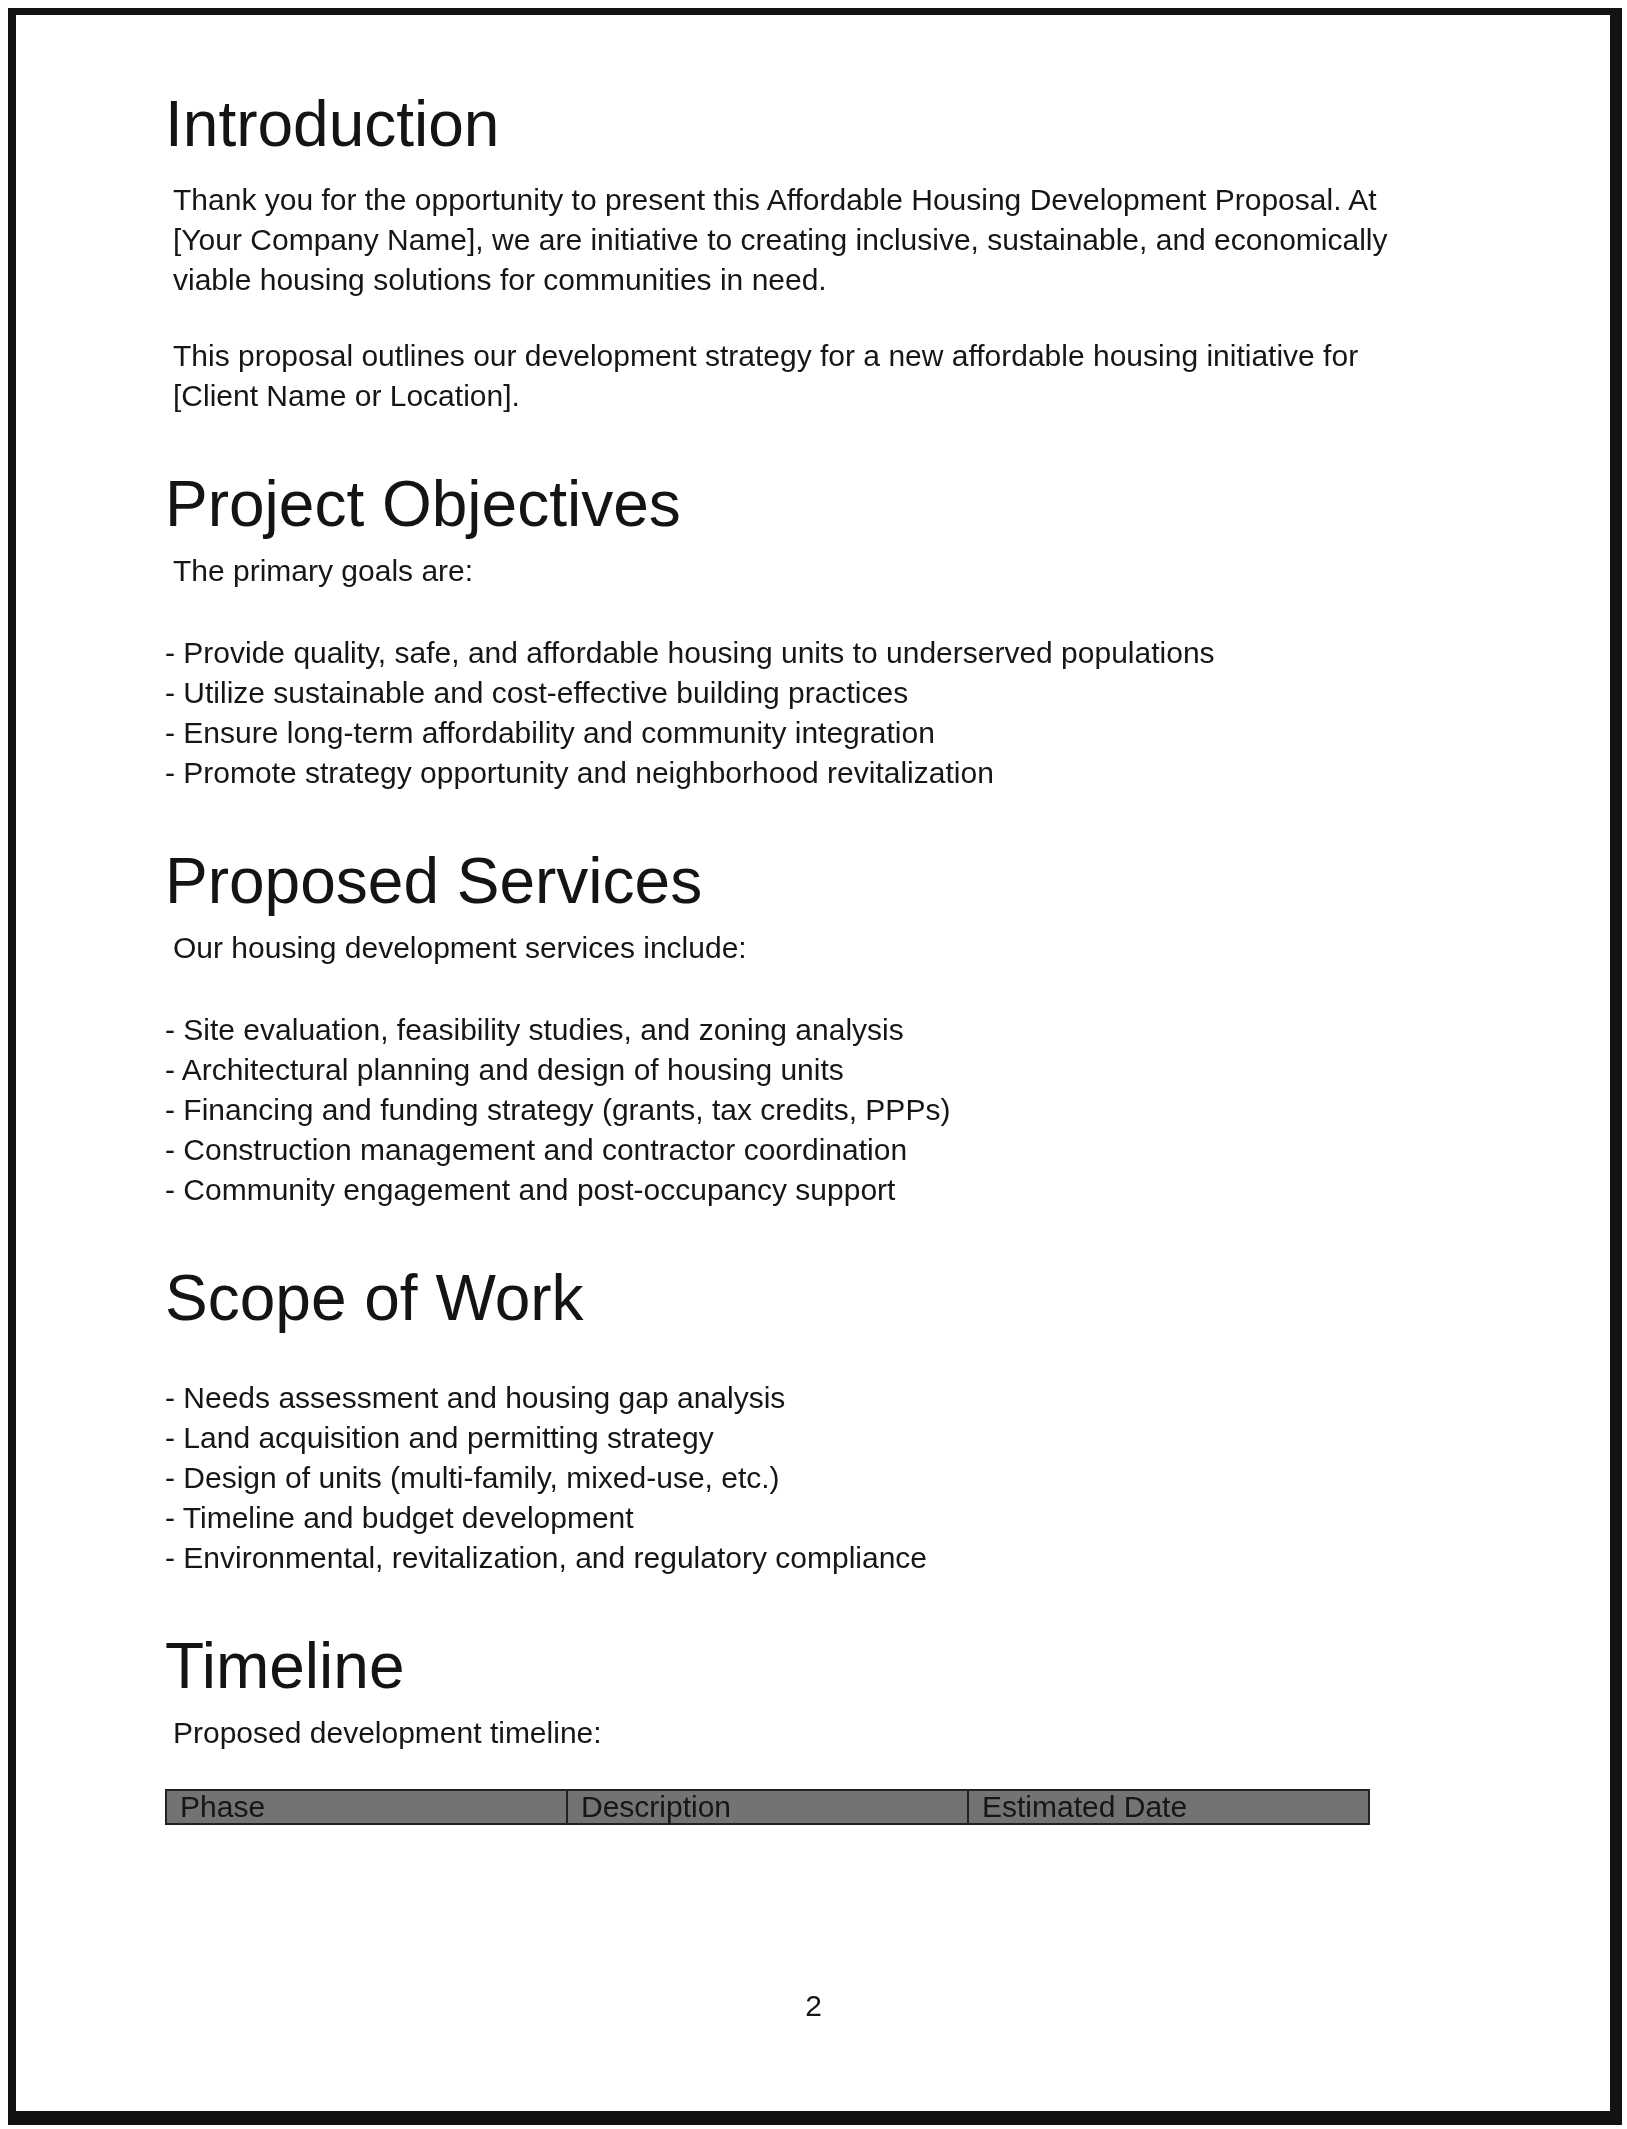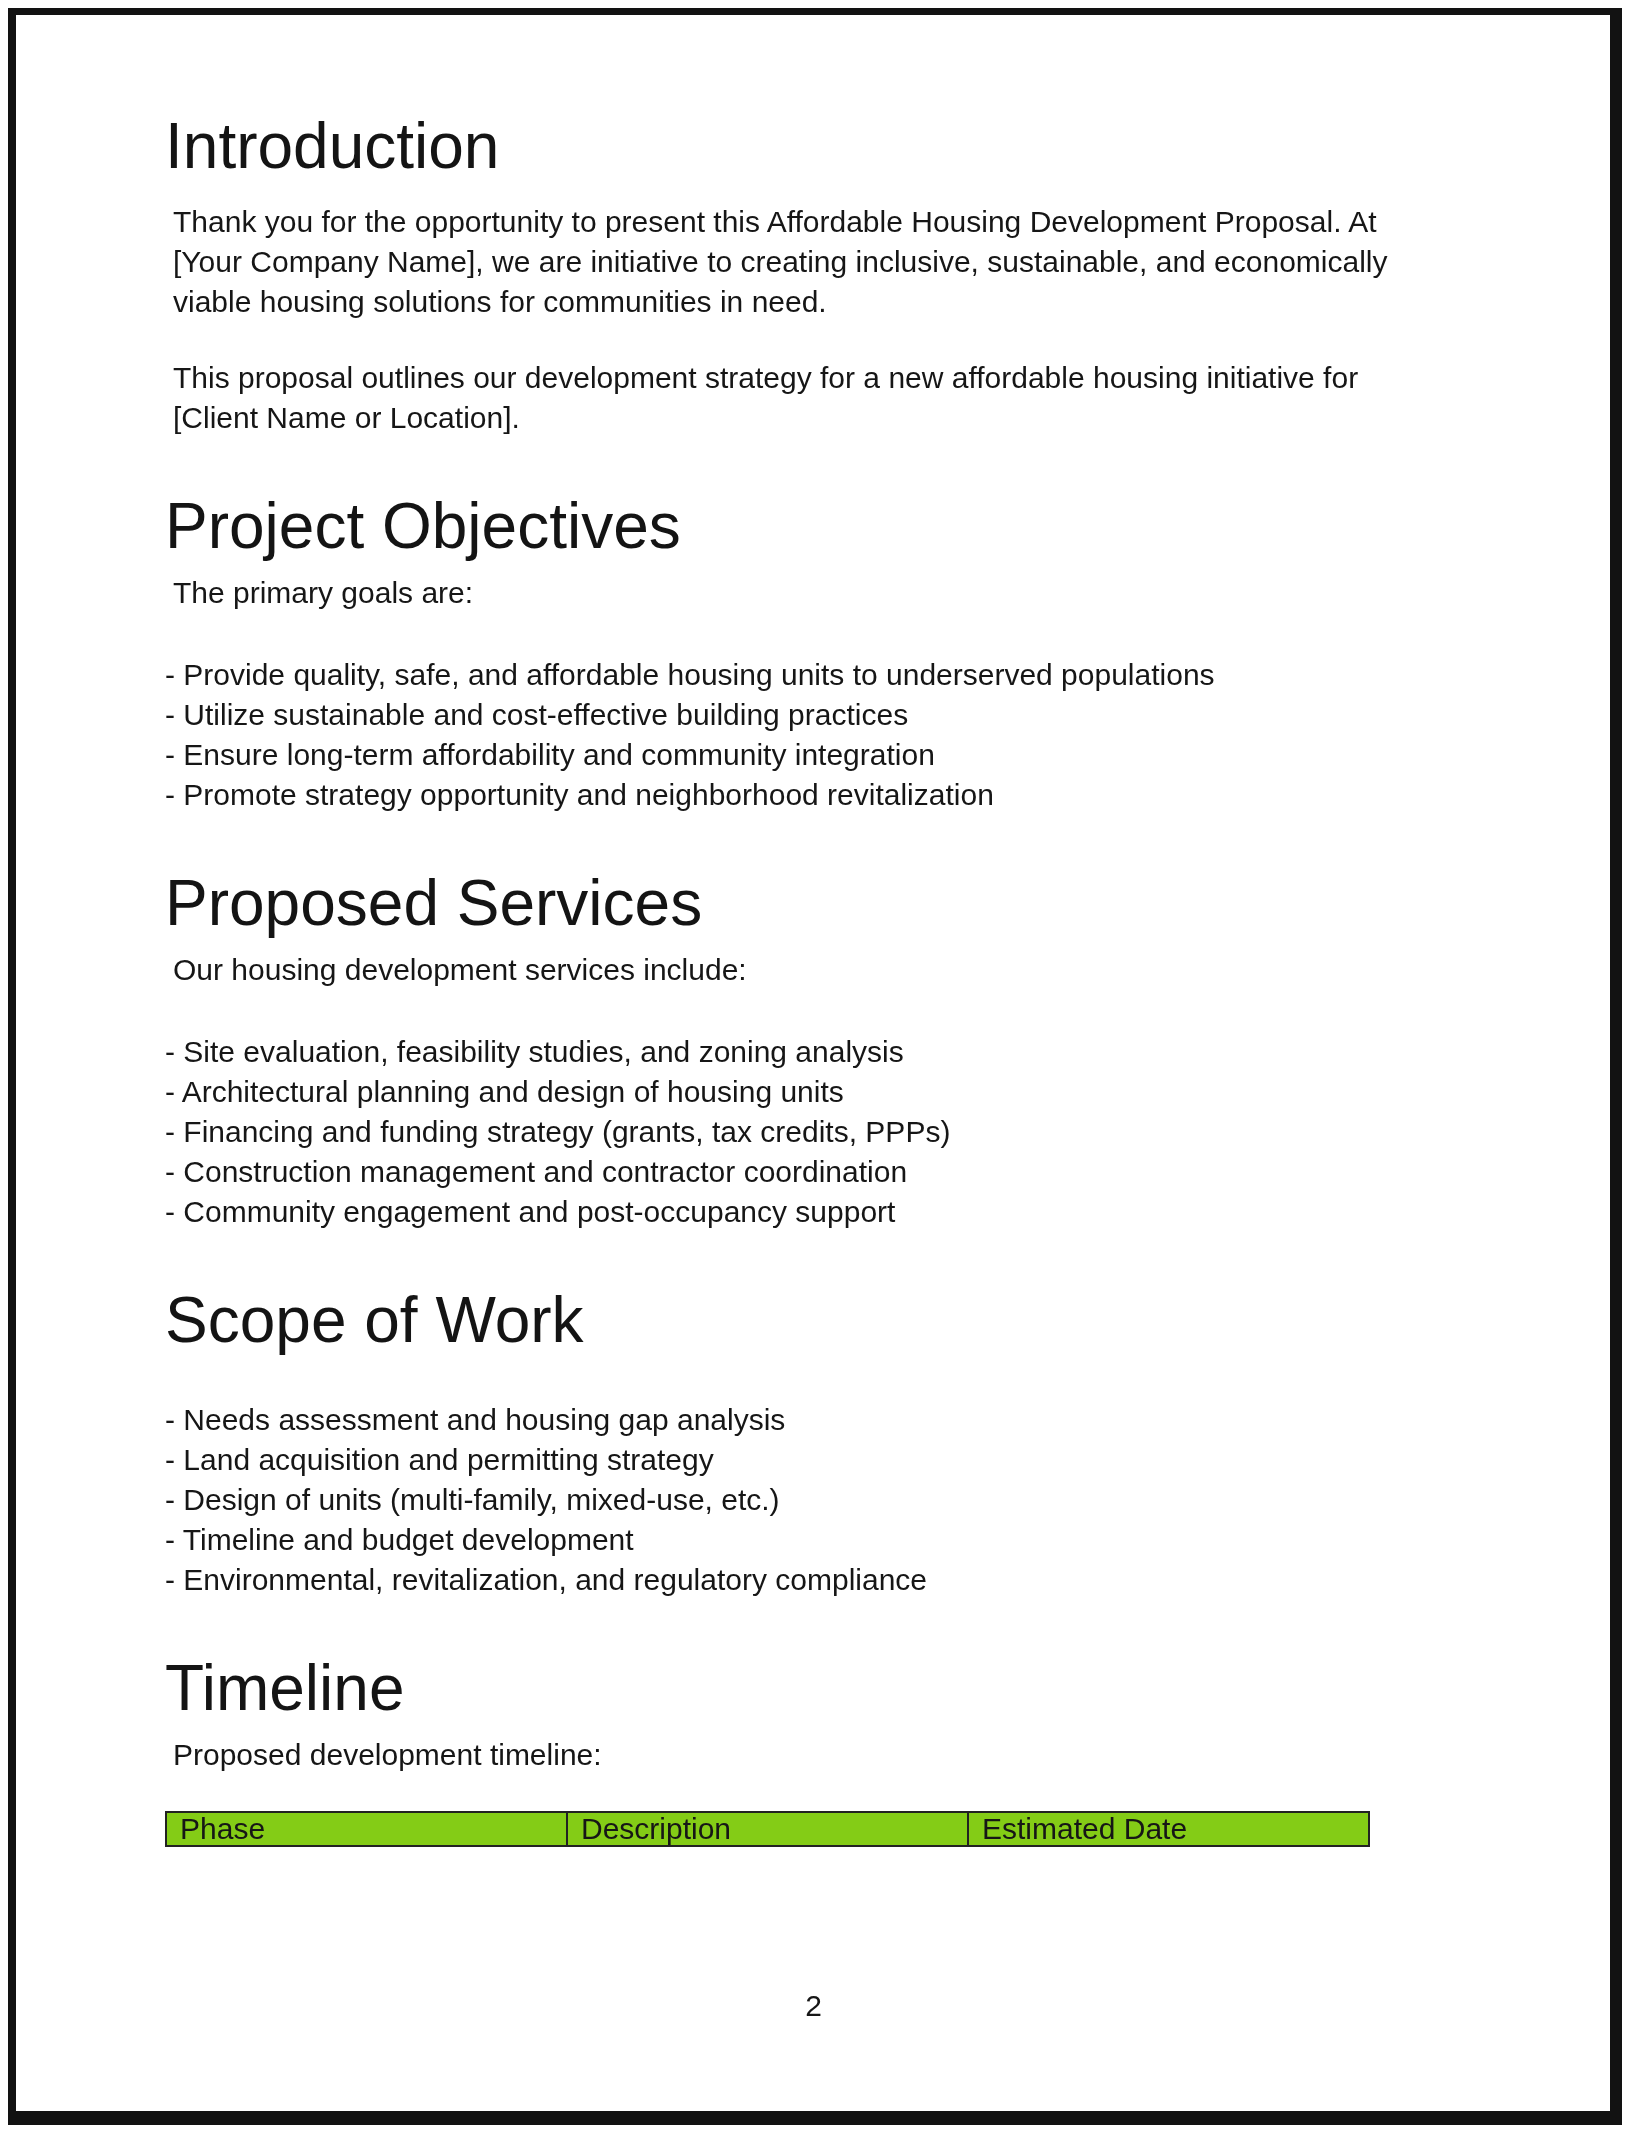--- a/index.html
+++ b/index.html
@@ -25,21 +25,21 @@
     border-style: solid;
     border-color: #121212;
     border-width: 7px 12px 14px 8px;
     pointer-events: none;
   }
   .content {
     position: absolute;
     left: 165px;
     top: 0;
     width: 1203px;
-    padding-top: 108px;
+    padding-top: 86px;
   }
   h1.doc-heading {
     font-size: 64px;
     line-height: 76px;
     font-weight: 400;
     margin: 50px 0 9px 0;
     color: #141414;
     white-space: nowrap;
   }
   h1.doc-heading.first {
@@ -67,21 +67,21 @@
   }
   .timeline-table th {
     border: 2px solid #222222;
     font-weight: 400;
     font-size: 30px;
     line-height: 32px;
     height: 32px;
     text-align: left;
     vertical-align: middle;
     padding: 0 4px 0 13px;
-    background: #84cc16;
+    background: #737373;
     white-space: nowrap;
     overflow: hidden;
   }
   .page-number {
     position: absolute;
     top: 1986px;
     left: 0;
     width: 100%;
     text-align: center;
     font-size: 30px;

